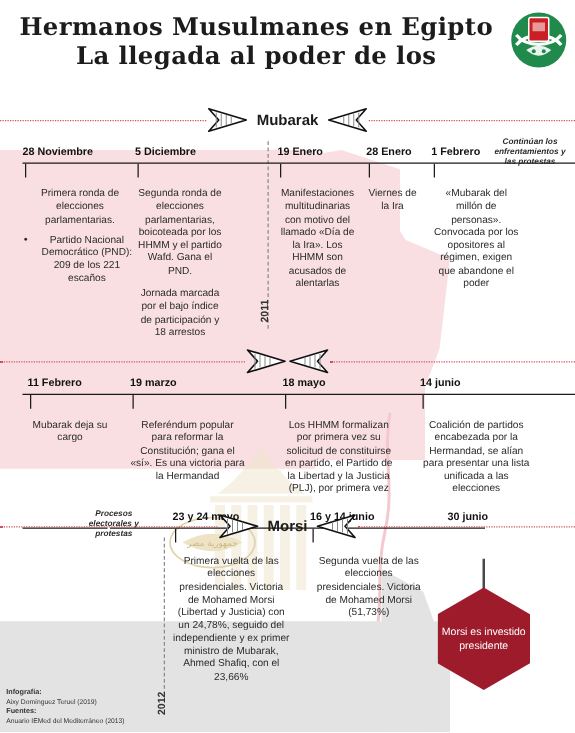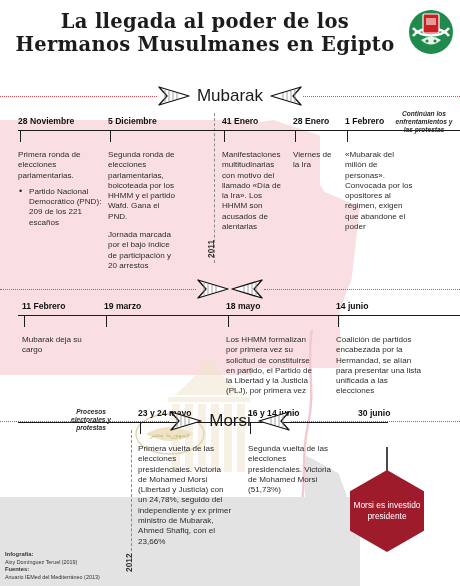--- a/index.html
+++ b/index.html
@@ -103,23 +103,23 @@
     display: flex; align-items: center;
   }
   .era .dots {
     flex: 1 1 auto; height: 1px;
     border-top: 1.4px dotted #d0535c;
     min-width: 4px;
   }
   .era .arrow-r, .era .arrow-l { flex: 0 0 auto; width: 34px; height: 22px; }
   .era .era-label {
     flex: 0 0 auto;
-    font-size: 17px; color: #1b1b1b;
+    font-size: 12px; color: #1b1b1b;
     padding: 0 6px; white-space: nowrap;
-    font-weight: 400;
+    font-weight: 700;
   }
 
   
   .row { position: absolute; left: 0; width: 460px; z-index: 3; }
   .axis {
     position: absolute; left: 0; width: 460px; height: 1.4px;
     background: #1b1b1b;
   }
   .axis.short-left { left: 18px; width: 68px; }
   .axis.mid        { left: 88px; width: 372px; }
@@ -129,21 +129,21 @@
     top: 0;
   }
 
   .date {
     position: absolute;
     font-size: 8.6px; font-weight: bold; color: #111;
     white-space: nowrap;
   }
   .blurb {
     position: absolute;
-    font-size: 8.1px; line-height: 10.3px; color: #2b2b2b;
+    font-size: 8.1px; line-height: 10.3px; color: #2b2b2b; text-align: center;
   }
   .blurb ul { list-style: none; margin: 6px 0 0 0; }
   .blurb li {
     position: relative; padding-left: 11px; margin-bottom: 6px;
   }
   .blurb li:before {
     content: "\2022";
     position: absolute; left: 1px; top: -1px; font-size: 9px;
   }
   .blurb p + p { margin-top: 8px; }
@@ -222,22 +222,22 @@
   </svg>
 
   <svg class="bg-layer flag-wm" viewBox="0 0 80 60">
     <ellipse cx="40" cy="30" rx="34" ry="20" fill="none" stroke="#e0d4ae" stroke-width="1.4"></ellipse>
     <path d="M16 30 q24 -14 48 0 q-24 14 -48 0 Z" fill="#eee3c4"></path>
     <text x="40" y="33" font-size="7" fill="#c9b98c" text-anchor="middle" font-family="DejaVu Sans, sans-serif">جمهورية مصر</text>
   </svg>
 
   <div class="header">
     <div class="title">
+      <div>Hermanos Musulmanes en Egipto</div>
       <div>La llegada al poder de los</div>
-      <div>Hermanos Musulmanes en Egipto</div>
     </div>
     <svg class="logo" viewBox="0 0 48 48">
       <circle cx="24" cy="24" r="22" fill="#1f8a4c"></circle>
       <path d="M6 20 C14 30 34 30 42 20" fill="none" stroke="#ffffff" stroke-width="2.6"></path>
       <path d="M6 28 C14 18 34 18 42 28" fill="none" stroke="#ffffff" stroke-width="2.6"></path>
       <rect x="16" y="6" width="16" height="19" rx="1.5" fill="#cc1f23" stroke="#ffffff" stroke-width="1.2"></rect>
       <rect x="19" y="10" width="10" height="7" fill="#ffffff" opacity=".55"></rect>
       <path d="M14 32 q10 -7 20 0 q-10 9 -20 0 Z" fill="#ffffff" opacity=".9"></path>
       <circle cx="20" cy="33" r="1.6" fill="#1f8a4c"></circle>
       <circle cx="28" cy="33" r="1.6" fill="#1f8a4c"></circle>
@@ -256,42 +256,42 @@
       <path d="M26 5 L26 17 M22 6 L22 16 M18 7 L18 15 M14 8 L14 14" stroke="#888" stroke-width=".8"></path>
     </svg>
     <div class="dots"></div>
   </div>
 
   <div class="row" style="top:108px; height:150px">
     <div class="axis" style="top:22px; left:18px; width:442px"></div>
 
     <div class="date" style="left:18px;  top:8px">28 Noviembre</div>
     <div class="date" style="left:108px; top:8px">5 Diciembre</div>
-    <div class="date" style="left:222px; top:8px">41 Enero</div>
+    <div class="date" style="left:222px; top:8px">19 Enero</div>
     <div class="date" style="left:293px; top:8px">28 Enero</div>
     <div class="date" style="left:345px; top:8px">1 Febrero</div>
 
     <div class="tick" style="left:20px;  top:23px"></div>
     <div class="tick" style="left:110px; top:23px"></div>
     <div class="tick" style="left:224px; top:23px"></div>
     <div class="tick" style="left:295px; top:23px"></div>
     <div class="tick" style="left:347px; top:23px"></div>
 
     <div class="note-italic" style="left:392px; top:2px; width:64px">Continúan los enfrentamientos y las protestas</div>
 
     <div class="blurb" style="left:18px; top:42px; width:92px">
       <p>Primera ronda de elecciones parlamentarias.</p>
       <ul>
         <li>Partido Nacional Democrático (PND): 209 de los 221 escaños</li>
       </ul>
     </div>
 
     <div class="blurb" style="left:108px; top:42px; width:72px">
       <p>Segunda ronda de elecciones parlamentarias, boicoteada por los HHMM y el partido Wafd. Gana el PND.</p>
-      <p>Jornada marcada por el bajo índice de participación y 20 arrestos</p>
+      <p>Jornada marcada por el bajo índice de participación y 18 arrestos</p>
     </div>
 
     <div class="blurb" style="left:222px; top:42px; width:64px">
       <p>Manifestaciones multitudinarias con motivo del llamado «Día de la Ira». Los HHMM son acusados de alentarlas</p>
     </div>
 
     <div class="blurb" style="left:293px; top:42px; width:42px">
       <p>Viernes de la Ira</p>
     </div>
 
@@ -324,20 +324,23 @@
     <div class="date" style="left:226px; top:8px">18 mayo</div>
     <div class="date" style="left:336px; top:8px">14 junio</div>
 
     <div class="tick" style="left:24px;  top:23px"></div>
     <div class="tick" style="left:106px; top:23px"></div>
     <div class="tick" style="left:228px; top:23px"></div>
     <div class="tick" style="left:338px; top:23px"></div>
 
     <div class="blurb" style="left:22px; top:42px; width:68px">
       <p>Mubarak deja su cargo</p>
+    </div>
+    <div class="blurb" style="left:104px; top:42px; width:92px">
+      <p>Referéndum popular para reformar la Constitución; gana el «sí». Es una victoria para la Hermandad</p>
     </div>
     <div class="blurb" style="left:226px; top:42px; width:90px">
       <p>Los HHMM formalizan por primera vez su solicitud de constituirse en partido, el Partido de la Libertad y la Justicia (PLJ), por primera vez</p>
     </div>
     <div class="blurb" style="left:336px; top:42px; width:90px">
       <p>Coalición de partidos encabezada por la Hermandad, se alían para presentar una lista unificada a las elecciones</p>
     </div>
   </div>
 
   <div class="era" style="top:410px">

